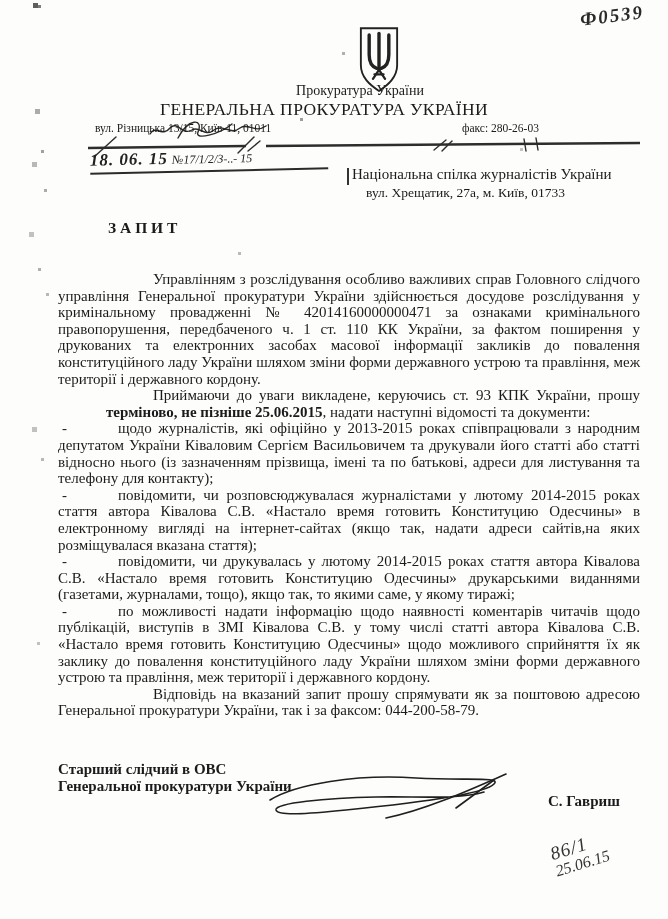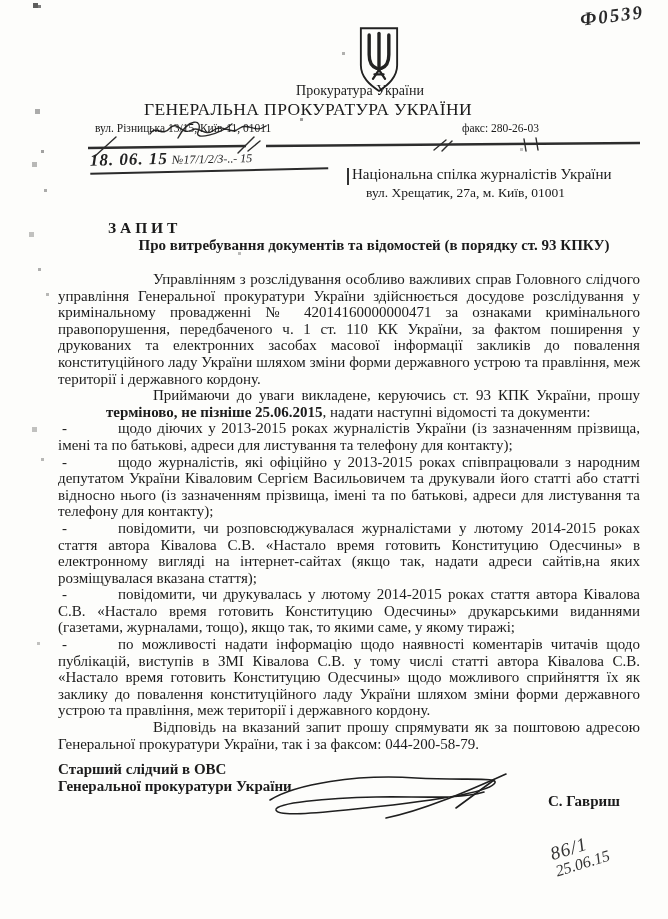--- a/index.html
+++ b/index.html
@@ -13,21 +13,21 @@
 
   
   .stamp { top:5px; left:580px; font-style:italic; font-weight:bold;
     font-size:19px; color:#2a2a2a; transform:rotate(-7deg); letter-spacing:2px; }
 
   
   .emblem { top:26px; left:355px; width:48px; height:68px; }
 
   
   .org-parent { top:83px; left:26px; width:668px; text-align:center; font-size:14px; }
-  .org-name   { top:99px; left:0; width:616px; text-align:center;
+  .org-name   { top:99px; left:16px; width:616px; text-align:center;
                 font-size:17.5px; letter-spacing:0.4px; }
   .org-address{ top:122px; left:95px; font-size:11.5px; }
   .org-fax    { top:122px; left:462px; font-size:11.5px; }
   .rule-svg   { top:133px; left:86px; }
   .scribble1  { top:116px; left:148px; }
 
   
   .ref { top:148px; left:90px; width:238px; padding-bottom:2px;
          border-bottom:2px solid #2b2b2b; transform:rotate(-1.3deg);
          font-style:italic; color:#222; white-space:nowrap; }
@@ -146,30 +146,28 @@
   </div>
 
   <div class="abs ref">
     <span class="hw-big">18. 06. 15</span>
     <span class="hw-small">№17/1/2/3-..- 15</span>
   </div>
 
   <div class="abs recipient">
     <div class="recipient-tick"></div>
     <div class="recipient-name">Національна спілка журналістів України</div>
-    <div class="recipient-address">вул. Хрещатик, 27а, м. Київ, 01001</div>
+    <div class="recipient-address">вул. Хрещатик, 27а, м. Київ, 01733</div>
   </div>
 
   <div class="abs doc-title">З А П И Т</div>
-  <div class="abs doc-subject">Про витребування документів та відомостей (в порядку ст. 93 КПКУ)</div>
 
   <div class="abs body-text">
     <p>Управлінням з розслідування особливо важливих справ Головного слідчого управління Генеральної прокуратури України здійснюється досудове розслідування у кримінальному провадженні № 42014160000000471 за ознаками кримінального правопорушення, передбаченого ч. 1 ст. 110 КК України, за фактом поширення у друкованих та електронних засобах масової інформації закликів до повалення конституційного ладу України шляхом зміни форми державного устрою та правління, меж території і державного кордону.</p>
     <p><span>Приймаючи до уваги викладене, керуючись ст. 93 КПК України, прошу </span><span class="b">терміново, не пізніше 25.06.2015</span><span>, надати наступні відомості та документи:</span></p>
-    <p class="li"><span class="dash">-</span><span>щодо діючих у 2013-2015 роках журналістів України (із зазначенням прізвища, імені та по батькові, адреси для листування та телефону для контакту);</span></p>
     <p class="li"><span class="dash">-</span><span>щодо журналістів, які офіційно у 2013-2015 роках співпрацювали з народним депутатом України Ківаловим Сергієм Васильовичем та друкували його статті або статті відносно нього (із зазначенням прізвища, імені та по батькові, адреси для листування та телефону для контакту);</span></p>
     <p class="li"><span class="dash">-</span><span>повідомити, чи розповсюджувалася журналістами у лютому 2014-2015 роках стаття автора Ківалова С.В. «Настало время готовить Конституцию Одесчины» в електронному вигляді на інтернет-сайтах (якщо так, надати адреси сайтів,на яких розміщувалася вказана стаття);</span></p>
     <p class="li"><span class="dash">-</span><span>повідомити, чи друкувалась у лютому 2014-2015 роках стаття автора Ківалова С.В. «Настало время готовить Конституцию Одесчины» друкарськими виданнями (газетами, журналами, тощо), якщо так, то якими саме, у якому тиражі;</span></p>
     <p class="li"><span class="dash">-</span><span>по можливості надати інформацію щодо наявності коментарів читачів щодо публікацій, виступів в ЗМІ Ківалова С.В. у тому числі статті автора Ківалова С.В. «Настало время готовить Конституцию Одесчины» щодо можливого сприйняття їх як заклику до повалення конституційного ладу України шляхом зміни форми державного устрою та правління, меж території і державного кордону.</span></p>
     <p>Відповідь на вказаний запит прошу спрямувати як за поштовою адресою Генеральної прокуратури України, так і за факсом: 044-200-58-79.</p>
   </div>
 
   <div class="abs sig">
     <div>Старший слідчий в ОВС</div>
     <div>Генеральної прокуратури України</div>

